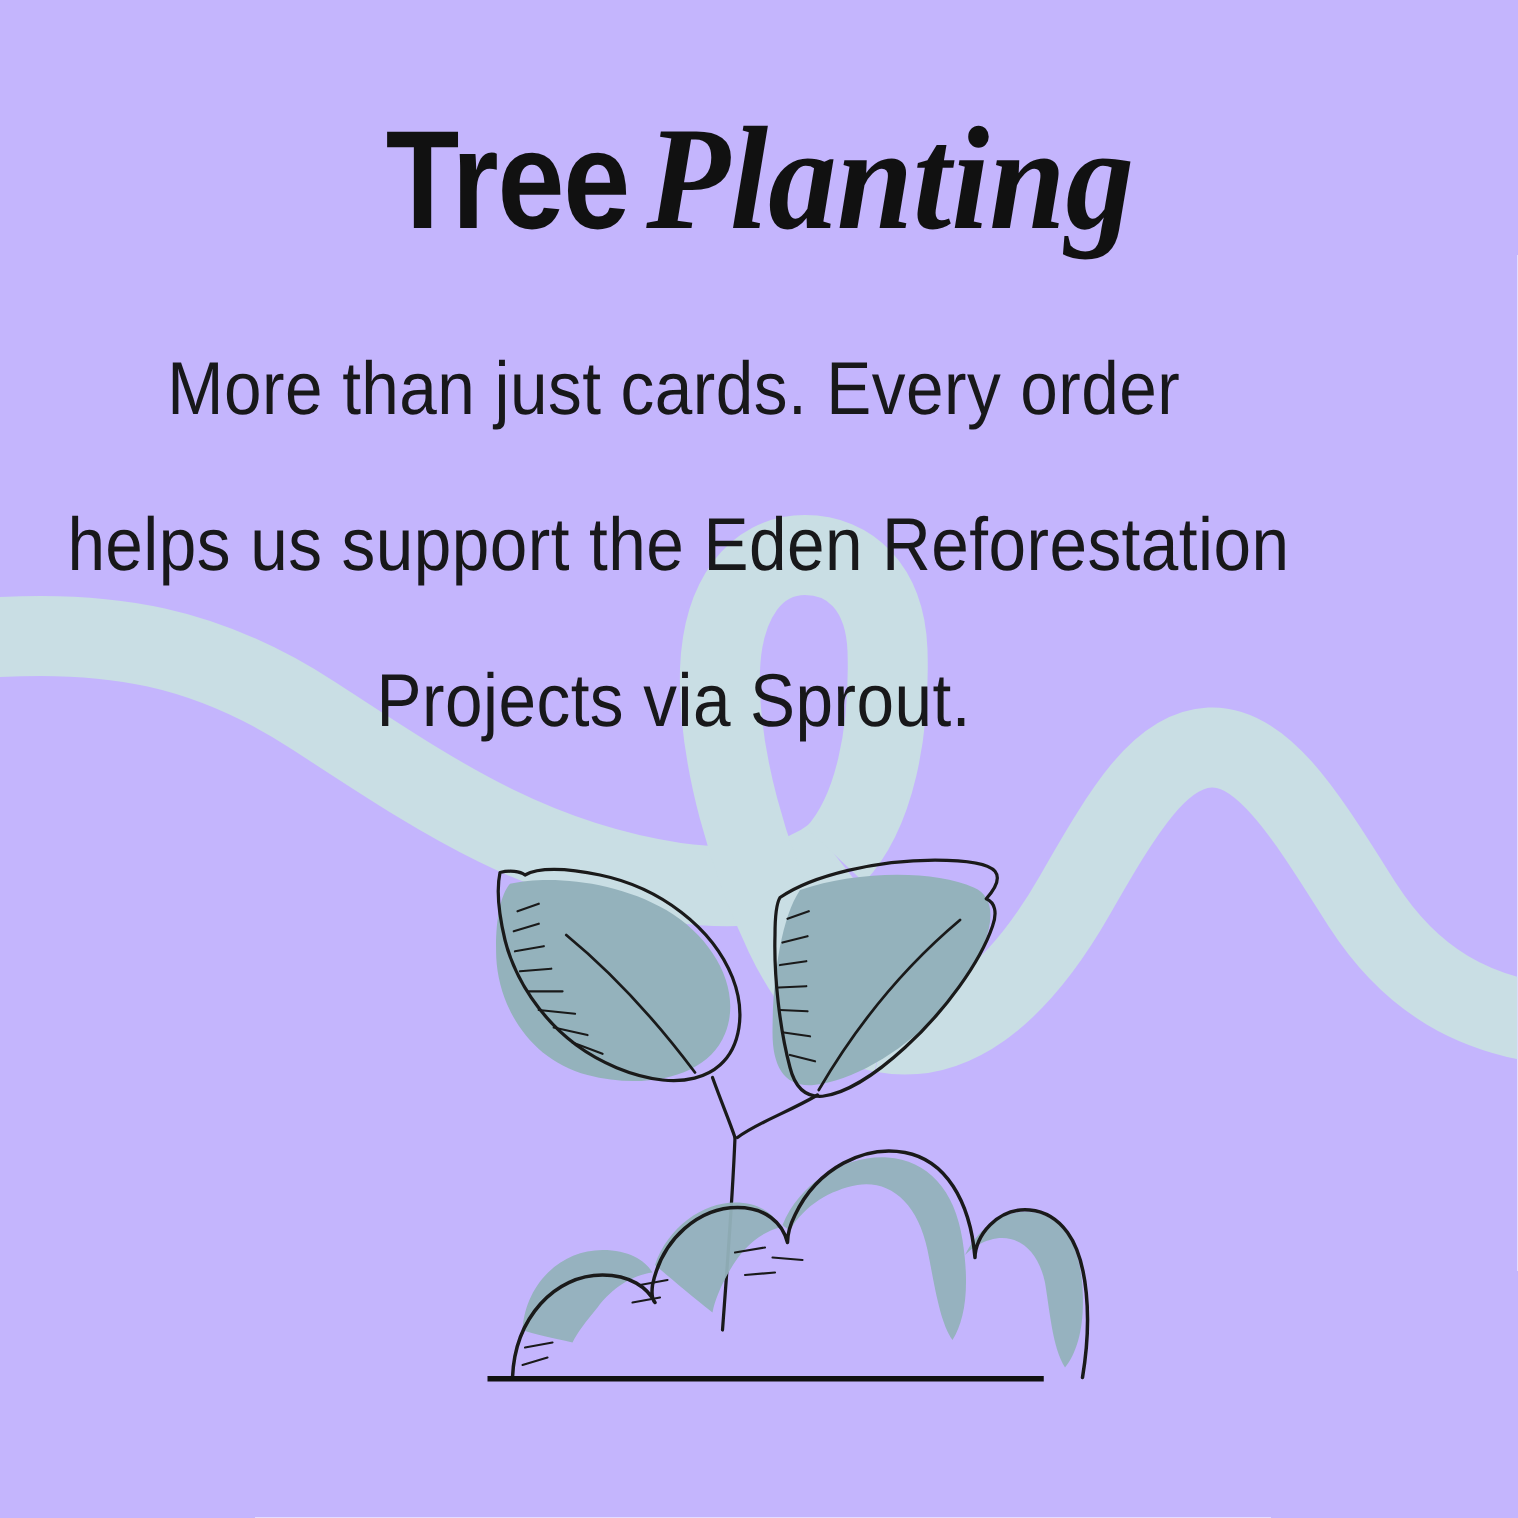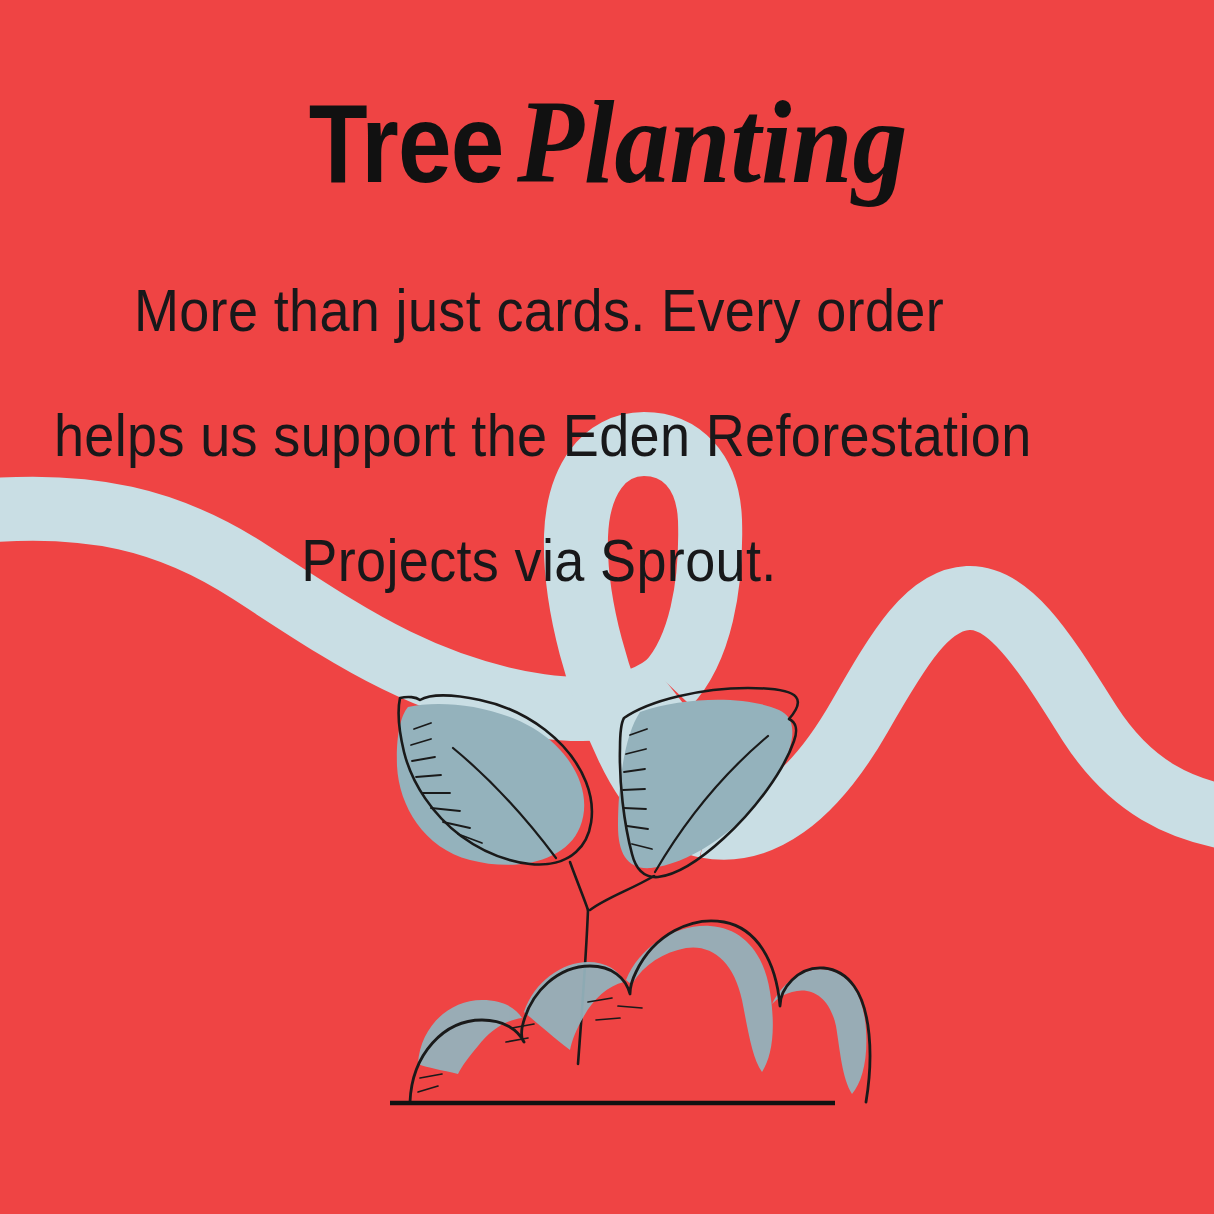--- a/index.html
+++ b/index.html
@@ -7,21 +7,21 @@
     padding: 0;
     background: #ffffff;
   }
   body {
     font-family: "Liberation Sans", sans-serif;
   }
   #canvas {
     position: relative;
     width: 1214px;
     height: 1214px;
-    background: #ef4444;
+    background: #c4b5fd;
     overflow: hidden;
   }
   
   #ribbon-layer {
     position: absolute;
     left: 0;
     top: 0;
     width: 1214px;
     height: 1214px;
     z-index: 1;

